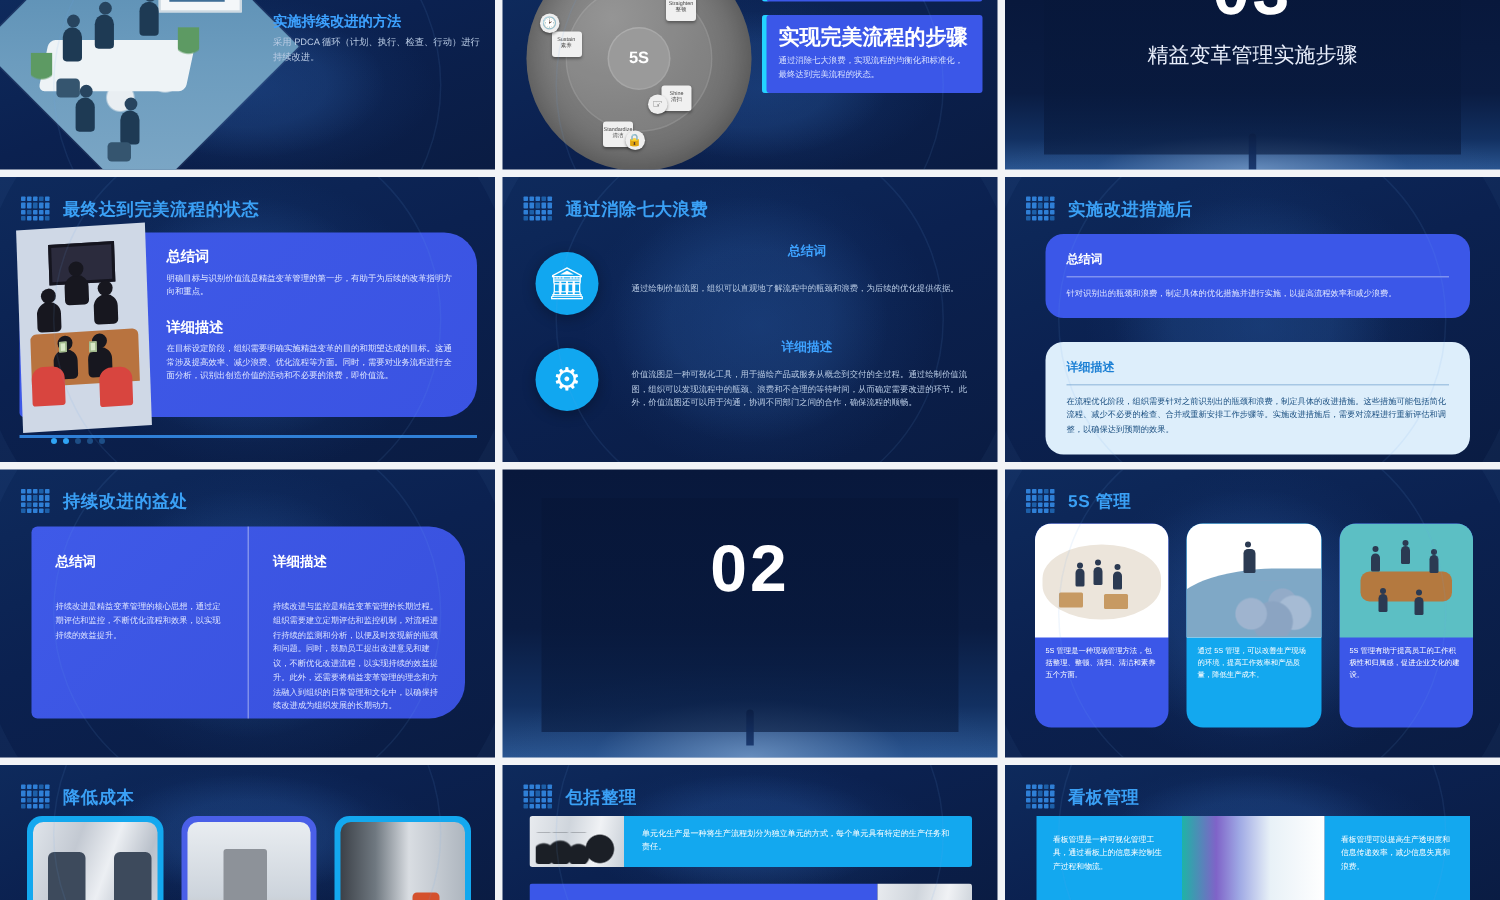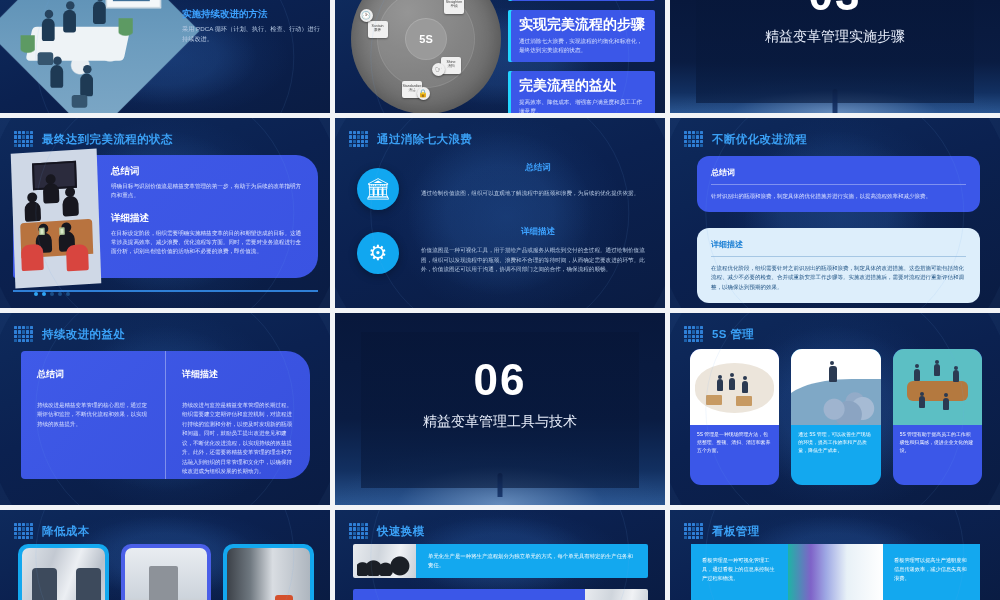--- a/index.html
+++ b/index.html
@@ -303,24 +303,20 @@
       <div class="c5-ic" style="left:6%;top:30%">🕑</div>
       <div class="c5-ic" style="left:54%;top:66%">☞</div>
       <div class="c5-ic" style="left:44%;top:82%">🔒</div>
     </div>
     <div class="s2-bars">
       <div class="s2-bar thin"></div>
       <div class="s2-bar">
         <div class="s2-h">实现完美流程的步骤</div>
         <div class="s2-p">通过消除七大浪费，实现流程的均衡化和标准化，最终达到完美流程的状态。</div>
       </div>
-      <div class="s2-bar">
-        <div class="s2-h">完美流程的益处</div>
-        <div class="s2-p">提高效率、降低成本、增强客户满意度和员工工作满意度。</div>
-      </div>
     </div>
   </div>
 
   <div class="slide bg-chapter">
     <div class="chapter-box" style="top:-62%;bottom:9%"></div>
     <div class="chapter-num" style="top:-30px;font-size:44px">03</div>
     <div class="chapter-sub" style="top:28px;font-size:14px">精益变革管理实施步骤</div>
     <div class="walker" style="bottom:0"></div>
   </div>
 
@@ -433,21 +429,21 @@
           <i></i>
           <i></i>
           <i></i>
           <i></i>
           <i></i>
           <i></i>
           <i></i>
           <i></i>
           <i></i>
       </span>
-      <span class="s-title">不断优化改进流程</span>
+      <span class="s-title">实施改进措施后</span>
     </div>
     <div class="s6-card solid" style="top:38px">
       <div class="s6-h">总结词</div>
       <div class="s6-p">针对识别出的瓶颈和浪费，制定具体的优化措施并进行实施，以提高流程效率和减少浪费。</div>
     </div>
     <div class="s6-card light" style="top:110px">
       <div class="s6-h">详细描述</div>
       <div class="s6-p">在流程优化阶段，组织需要针对之前识别出的瓶颈和浪费，制定具体的改进措施。这些措施可能包括简化流程、减少不必要的检查、合并或重新安排工作步骤等。实施改进措施后，需要对流程进行重新评估和调整，以确保达到预期的效果。</div>
     </div>
   </div>
@@ -485,22 +481,21 @@
       </div>
       <div class="s7-col">
         <div class="s7-h">详细描述</div>
         <div class="s7-p">持续改进与监控是精益变革管理的长期过程。组织需要建立定期评估和监控机制，对流程进行持续的监测和分析，以便及时发现新的瓶颈和问题。同时，鼓励员工提出改进意见和建议，不断优化改进流程，以实现持续的效益提升。此外，还需要将精益变革管理的理念和方法融入到组织的日常管理和文化中，以确保持续改进成为组织发展的长期动力。</div>
       </div>
     </div>
   </div>
 
   <div class="slide bg-chapter">
     <div class="chapter-box"></div>
-    <div class="chapter-num" style="top:42px;font-size:44px">06</div>
-    <div class="chapter-sub" style="top:100px;font-size:14px">精益变革管理工具与技术</div>
+    <div class="chapter-num" style="top:42px;font-size:44px">02</div>
     <div class="walker" style="bottom:8px"></div>
   </div>
 
   <div class="slide bg-navy">
     <div class="s-head">
       <span class="dotgrid">
         <i></i>
           <i></i>
           <i></i>
           <i></i>
@@ -613,21 +608,21 @@
           <i></i>
           <i></i>
           <i></i>
           <i></i>
           <i></i>
           <i></i>
           <i></i>
           <i></i>
           <i></i>
       </span>
-      <span class="s-title">快速换模</span>
+      <span class="s-title">包括整理</span>
     </div>
     <div class="s11-bar" style="top:34px;height:34px">
       <div class="s11-pic"></div>
       <div class="s11-txt">单元化生产是一种将生产流程划分为独立单元的方式，每个单元具有特定的生产任务和责任。</div>
     </div>
     <div class="s11-bar" style="top:79px;height:34px">
       <div class="s11-txt alt"></div>
       <div class="s11-pic"></div>
     </div>
   </div>

